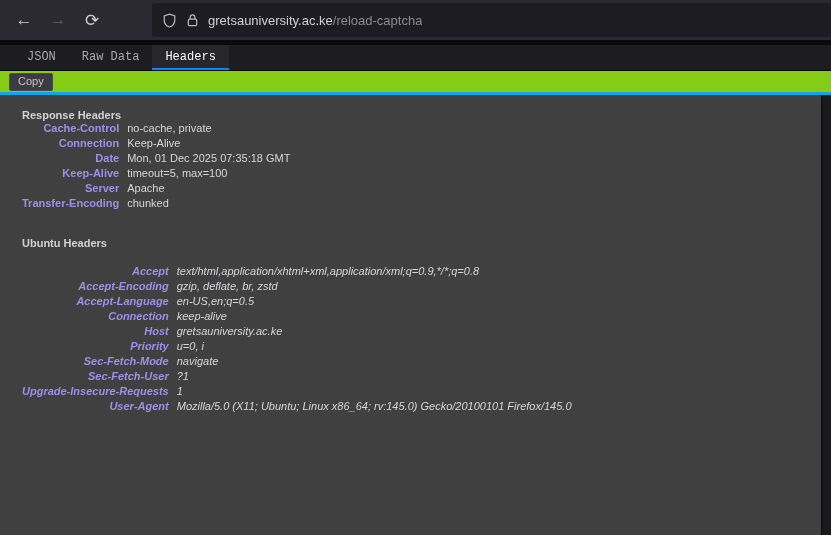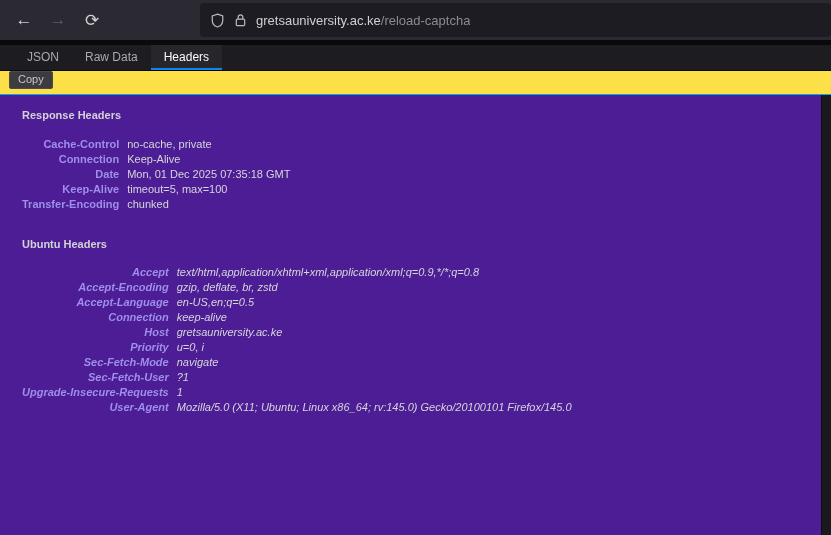--- a/index.html
+++ b/index.html
@@ -8,45 +8,45 @@
 
   .window { width:831px; height:535px; display:flex; flex-direction:column; }
 
   
   .chrome { height:40px; background:#2b2a33; display:flex; align-items:center;
             padding:0 0 0 10px; flex:0 0 auto; }
   .nav-btn { width:28px; height:28px; display:flex; align-items:center; justify-content:center;
              color:#cfcfd4; font-size:17px; border-radius:4px; cursor:default; user-select:none; }
   .nav-btn.disabled { color:#5c5c63; }
   .nav-btn + .nav-btn { margin-left:6px; }
-  .urlbar { margin-left:94px; flex:1; height:28px; background:#1d1c22; border-radius:4px;
+  .urlbar { margin-left:46px; flex:1; height:28px; background:#1d1c22; border-radius:4px;
             display:flex; align-items:center; padding:17px 10px; min-width:0; }
   .urlbar .uicon { display:flex; align-items:center; margin-right:9px; }
   .url-text { font-size:13px; color:#cfcfd4; white-space:nowrap; overflow:hidden; }
   .url-path { color:#8b8b92; }
 
   
   .sep { height:5px; background:#0a0a0c; flex:0 0 auto; }
   .tabbar { height:26px; background:#1d1d21; border-bottom:1px solid #0a0a0c;
-            display:flex; align-items:stretch; padding-left:14px; flex:0 0 auto; }
+            display:flex; align-items:stretch; padding-left:14px; flex:0 0 auto;font-family:Liberation Mono, monospace; }
   .tab { display:flex; align-items:center; padding:0 13px; font-size:12px; color:#a9a9ae;
          border-bottom:2px solid transparent; cursor:default; }
   .tab.active { color:#fbfbfe; border-bottom-color:#0a84ff; background:#26262b; }
 
   
-  .copybar { height:24px; background:#fde047; border-bottom:1px solid #0ea5e9;
-             display:flex; align-items:flex-start; padding-left:9px; flex:0 0 auto; }
+  .copybar { height:24px; background:#84cc16; border-bottom:3px solid #0ea5e9;
+             display:flex; align-items:center; padding-left:9px; flex:0 0 auto; }
   .copy-btn { font-size:11px; color:#c6c6ca; background:#3b3b40; border:1px solid #4a4a4f;
               border-radius:2px; padding:1px 8px 2px; line-height:13px; cursor:default; }
 
   
-  .content { flex:1; background:#4c1d95; position:relative; overflow:hidden;
+  .content { flex:1; background:#404040; position:relative; overflow:hidden;
              padding:14px 26px 0 22px; }
   .section-title { font-size:11px; font-weight:bold; color:#d2d2d6; }
-  .hdr-table { border-collapse:collapse; margin-top:16px; }
+  .hdr-table { border-collapse:collapse; }
   .hdr-table td { font-size:11px; line-height:15px; vertical-align:top; white-space:nowrap; }
   .hdr-name { color:#9f8fea; font-weight:bold; text-align:right; padding-right:8px; }
   .hdr-value { color:#d6d6da; }
   .section-request { margin-top:26px; }
   .section-request .hdr-table { margin-top:15px;font-style:italic; }
 
   .scrollbar { position:absolute; top:0; right:0; width:10px; height:100%;
                background:#1a1a1e; border-left:1px solid #0c0c0e; }
 </style>
 </head>
@@ -108,20 +108,24 @@
             <tr>
               <td class="hdr-name">Date</td>
               <td class="hdr-value">Mon, 01 Dec 2025 07:35:18 GMT</td>
             </tr>
 
             <tr>
               <td class="hdr-name">Keep-Alive</td>
               <td class="hdr-value">timeout=5, max=100</td>
             </tr>
 
+            <tr>
+              <td class="hdr-name">Server</td>
+              <td class="hdr-value">Apache</td>
+            </tr>
 
             <tr>
               <td class="hdr-name">Transfer-Encoding</td>
               <td class="hdr-value">chunked</td>
             </tr>
           </tbody>
       </table>
     </div>
 
     <div class="section section-request">

